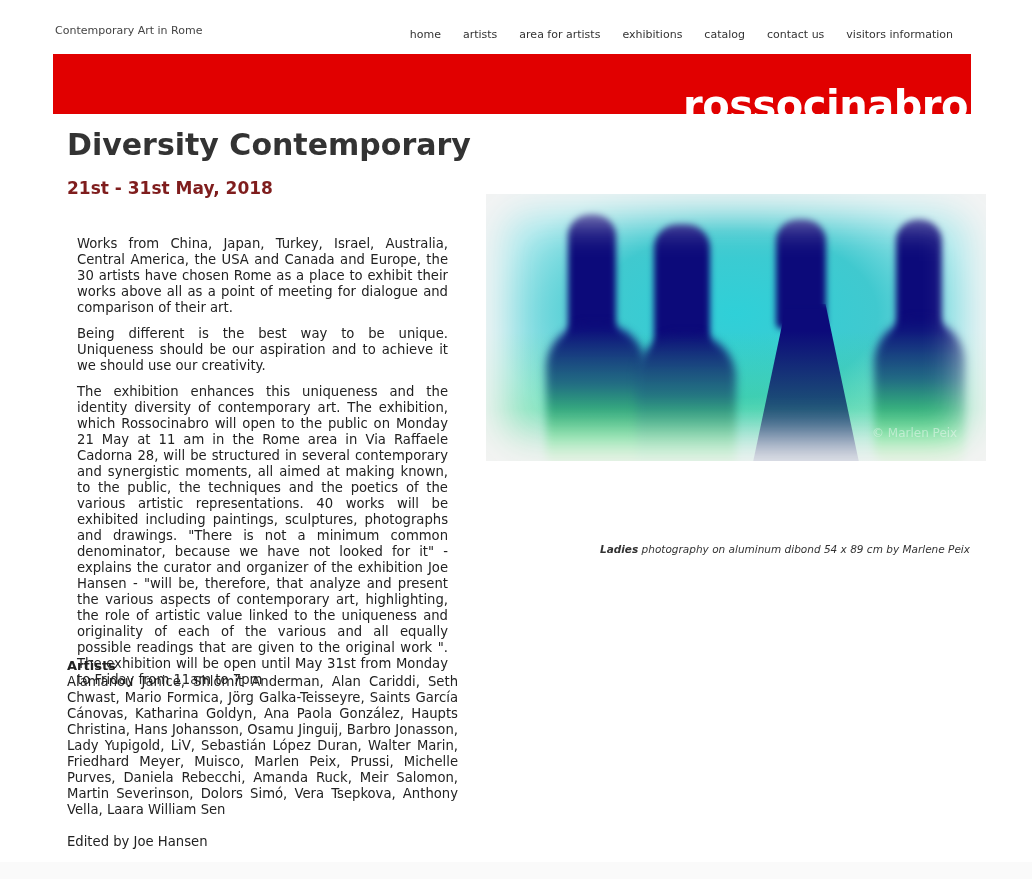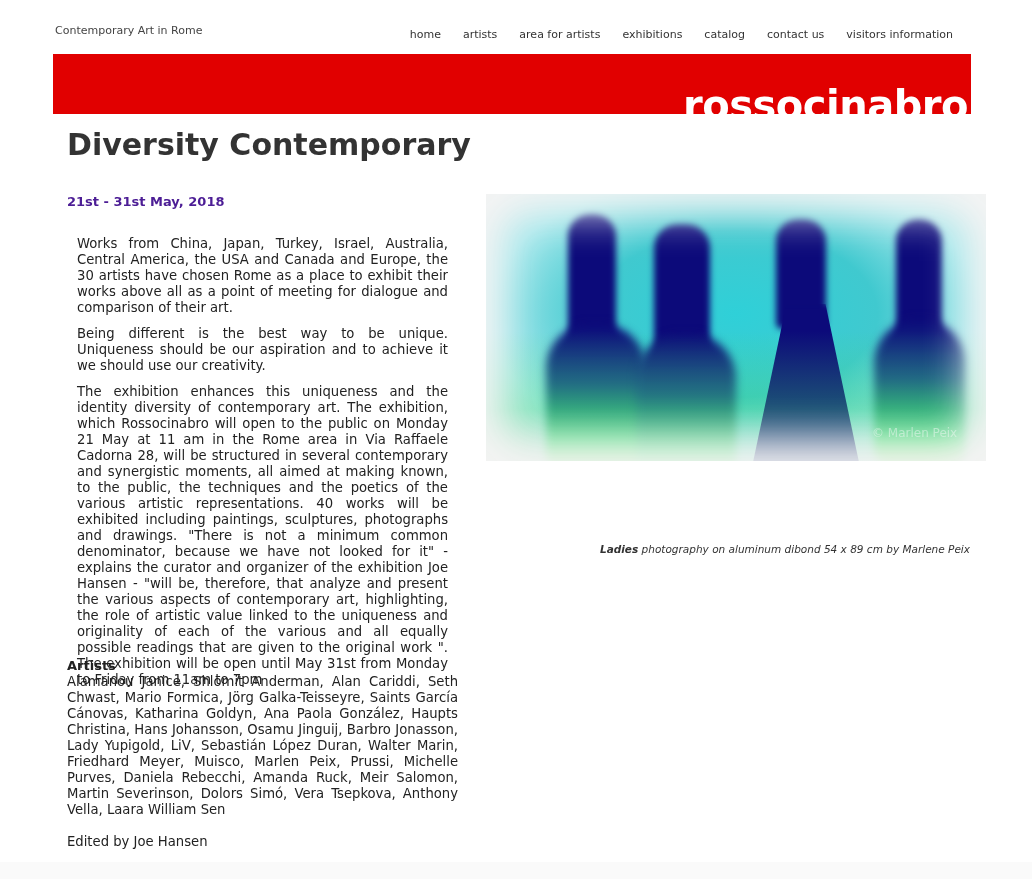--- a/index.html
+++ b/index.html
@@ -7,21 +7,21 @@
          font-family:"DejaVu Sans", "Liberation Sans", sans-serif; color:#333333; }
   .tagline { position:absolute; left:55px; top:24px; font-size:11px; color:#444; }
   .nav { position:absolute; right:79px; top:28px; display:flex; gap:22px; font-size:11px; }
   .nav a { color:#333; text-decoration:none; cursor:pointer; }
   .banner { position:absolute; left:53px; top:54px; width:918px; height:60px; background:#e10000; }
   .logo { position:absolute; right:3px; top:2px; text-align:right; color:#fff;margin-top:25px; }
   .logo .word { font-family:"DejaVu Sans", sans-serif; font-weight:bold; font-size:40px;
                 letter-spacing:-0.5px; line-height:48px; display:block; }
   .logo .com { position:absolute; right:0; top:40px; font-size:10px; font-weight:bold; color:#fff; }
   h1.title { position:absolute; left:67px; top:127px; margin:0; font-size:30px; font-weight:bold; color:#333; }
-  .dates { position:absolute; left:67px; top:194px; font-size:13px; font-weight:bold; color:#4c1d95; }
+  .dates { position:absolute; left:67px; top:178px; font-size:17px; font-weight:bold; color:#7f1d1d; }
   .body-text { position:absolute; left:67px; top:226px; width:391px; font-size:13.2px; line-height:16px;
                text-align:justify; color:#222; }
   .body-text p { margin:10px; }
   .artists-h { position:absolute; left:67px; top:658px; font-size:13px; font-weight:bold; color:#222; }
   .artists-list { position:absolute; left:67px; top:674px; width:391px; font-size:13.2px; line-height:16px;
                   text-align:justify; color:#222; }
   .edited { position:absolute; left:67px; top:834px; font-size:13.2px; color:#222; }
   .photo { position:absolute; left:470px; top:194px; width:500px; height:267px; overflow:hidden;
            background:radial-gradient(ellipse at 50% 45%, #2fd0d8 0%, #40c9cf 40%, #a8e8ec 70%, #ececec 100%);margin-left:16px; }
   .photo .fig { position:absolute; background:#0c0a7a; filter:blur(3px); }

